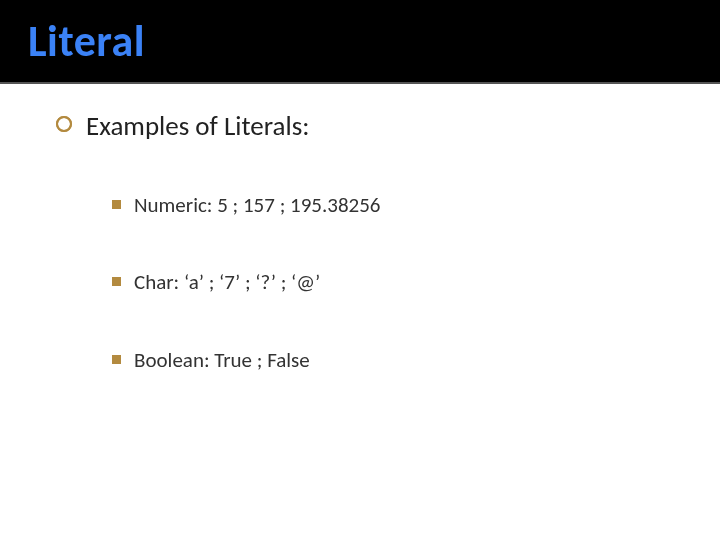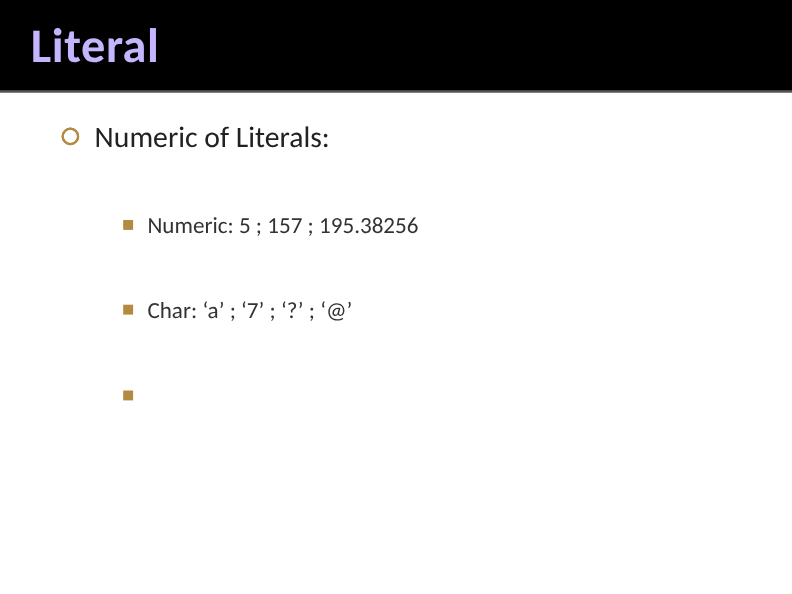--- a/index.html
+++ b/index.html
@@ -9,21 +9,21 @@
     background: #ffffff;
     font-family: Calibri, 'Segoe UI', Arial, sans-serif;
     overflow: hidden;
   }
   .header {
     background: #000000;
     padding: 14px 20px 14px 28px;
     border-bottom: 2px solid #555;
   }
   .title {
-    color: #c4b5fd;
+    color: #3b82f6;
     font-size: 44px;
     font-weight: 600;
     letter-spacing: 0.5px;
   }
   .content {
     padding: 24px 36px 20px 56px;
     color: #222;
   }
   .main-list {
     list-style: none;
@@ -76,30 +76,31 @@
   <div class="title">Literal</div>
 </div>
 
 <div class="content">
   <ul class="main-list">
     <li class="main-item">
       <span class="bullet"></span>
     </li>
     <li class="main-item">
       <span class="bullet"></span>
-      <span>Numeric of Literals:</span>
+      <span>Examples of Literals:</span>
 
       <ul class="sub-list">
         <li class="sub-item">
           <span class="sq"></span>
           <span>Numeric:  5 ; 157 ; 195.38256</span>
         </li>
         <li class="sub-item">
           <span class="sq"></span>
           <span>Char:  ‘a’ ; ‘7’ ; ‘?’ ; ‘@’</span>
         </li>
         <li class="sub-item">
           <span class="sq"></span>
+          <span>Boolean:  True ; False</span>
         </li>
       </ul>
     </li>
   </ul>
 </div>
 
 </body></html>

